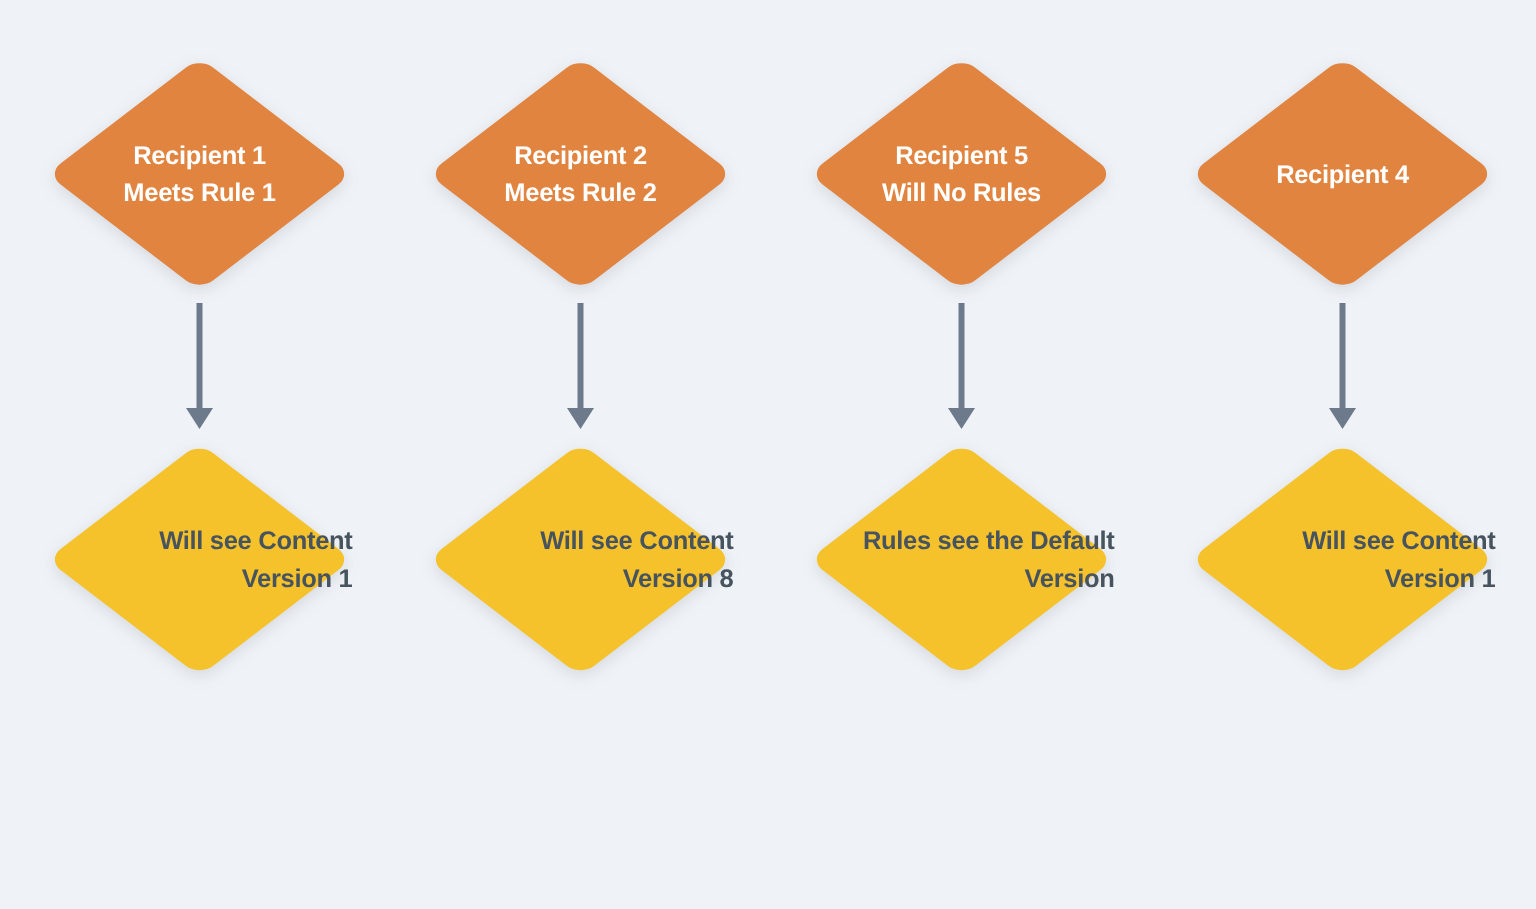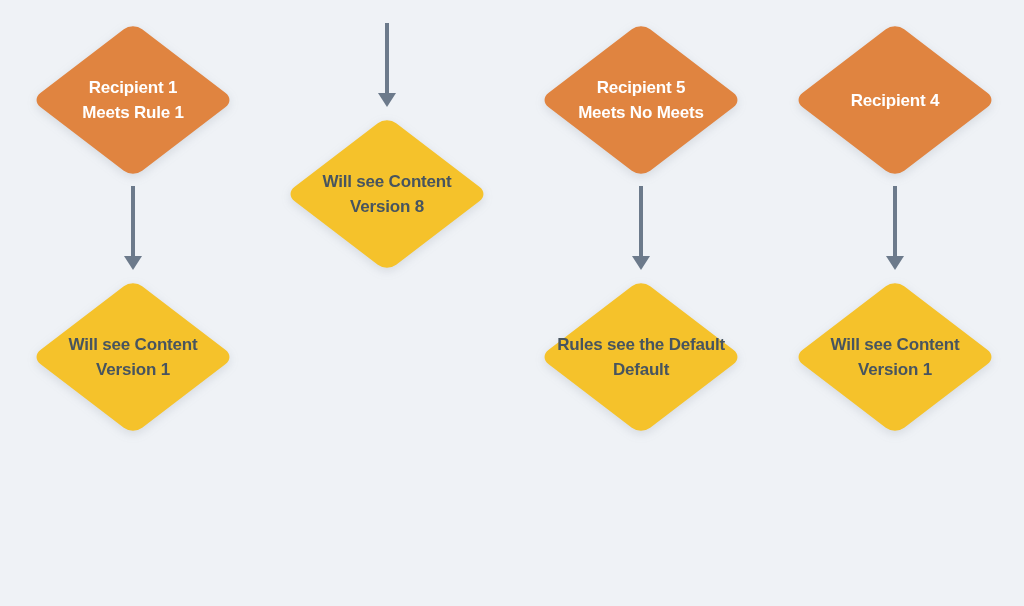--- a/index.html
+++ b/index.html
@@ -13,21 +13,21 @@
   * { margin: 0; padding: 0; box-sizing: border-box; }
   html, body {
     width: 1024px;
     height: 606px;
     background: var(--background);
     font-family: "Liberation Sans", sans-serif;
     overflow: hidden;
   }
   .flow-container {
     display: flex;
-    padding: 22px 0 0 6px;
+    padding: 38px 0 0 6px;
   }
   .column {
     width: 254px;
     display: flex;
     flex-direction: column;
     align-items: center;
   }
   .diamond {
     position: relative;
     width: 204px;
@@ -49,21 +49,21 @@
     align-items: center;
     justify-content: center;
     text-align: center;
     font-size: 17px;
     font-weight: bold;
     line-height: 25px;
     letter-spacing: -0.2px;
     white-space: nowrap;
   }
   .condition .label { color: var(--condition-text); }
-  .result .label    { color: var(--result-text); }
+  .result .label    { color: var(--result-text); align-items: flex-end; }
   .arrow {
     color: var(--arrow);
     margin-bottom: 8px;
     flex: 0 0 auto;
   }
 </style>
 </head>
 <body>
 
 <div class="flow-container">
@@ -91,20 +91,31 @@
         </g>
       </svg>
       <div class="label">
         <div>Will see Content</div>
         <div>Version 1</div>
       </div>
     </div>
   </div>
 
   <div class="column">
+    <div class="diamond condition">
+      <svg class="diamond-shape" width="204" height="156" viewBox="0 0 204 156">
+        <g transform="translate(102,78) scale(1,0.765) rotate(45)">
+          <rect x="-72" y="-72" width="144" height="144" rx="13" fill="currentColor"></rect>
+        </g>
+      </svg>
+      <div class="label">
+        <div>Recipient 2</div>
+        <div>Meets Rule 2</div>
+      </div>
+    </div>
     <svg class="arrow" width="20" height="86" viewBox="0 0 20 86">
       <line x1="10" y1="1" x2="10" y2="72" stroke="currentColor" stroke-width="4"></line>
       <polygon points="1,71 19,71 10,85" fill="currentColor"></polygon>
     </svg>
     <div class="diamond result">
       <svg class="diamond-shape" width="204" height="156" viewBox="0 0 204 156">
         <g transform="translate(102,78) scale(1,0.765) rotate(45)">
           <rect x="-72" y="-72" width="144" height="144" rx="13" fill="currentColor"></rect>
         </g>
       </svg>
@@ -117,36 +128,36 @@
 
   <div class="column">
     <div class="diamond condition">
       <svg class="diamond-shape" width="204" height="156" viewBox="0 0 204 156">
         <g transform="translate(102,78) scale(1,0.765) rotate(45)">
           <rect x="-72" y="-72" width="144" height="144" rx="13" fill="currentColor"></rect>
         </g>
       </svg>
       <div class="label">
         <div>Recipient 5</div>
-        <div>Meets No Meets</div>
+        <div>Will No Rules</div>
       </div>
     </div>
     <svg class="arrow" width="20" height="86" viewBox="0 0 20 86">
       <line x1="10" y1="1" x2="10" y2="72" stroke="currentColor" stroke-width="4"></line>
       <polygon points="1,71 19,71 10,85" fill="currentColor"></polygon>
     </svg>
     <div class="diamond result">
       <svg class="diamond-shape" width="204" height="156" viewBox="0 0 204 156">
         <g transform="translate(102,78) scale(1,0.765) rotate(45)">
           <rect x="-72" y="-72" width="144" height="144" rx="13" fill="currentColor"></rect>
         </g>
       </svg>
       <div class="label">
         <div>Rules see the Default</div>
-        <div>Default</div>
+        <div>Version</div>
       </div>
     </div>
   </div>
 
   <div class="column">
     <div class="diamond condition">
       <svg class="diamond-shape" width="204" height="156" viewBox="0 0 204 156">
         <g transform="translate(102,78) scale(1,0.765) rotate(45)">
           <rect x="-72" y="-72" width="144" height="144" rx="13" fill="currentColor"></rect>
         </g>

